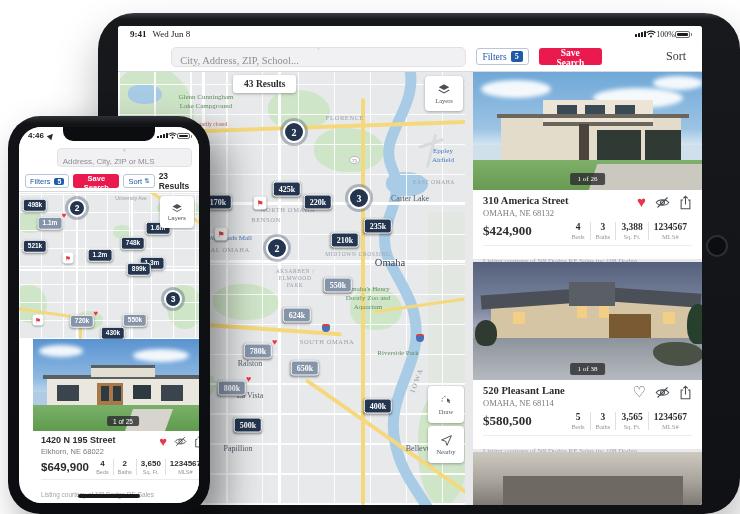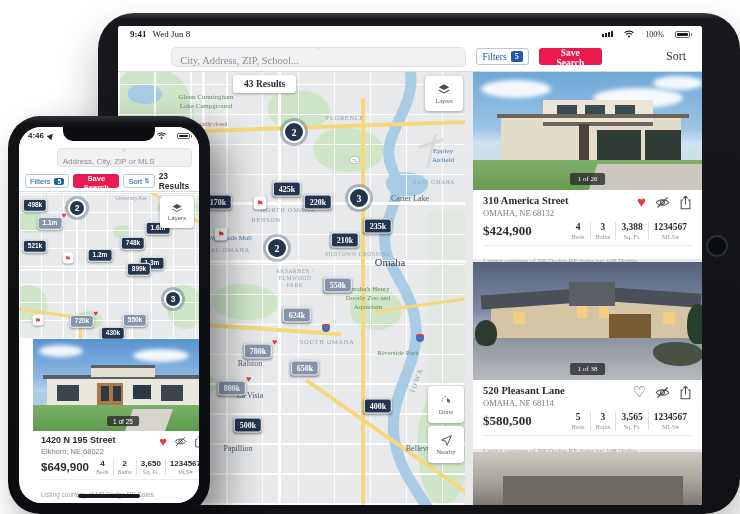--- a/index.html
+++ b/index.html
@@ -22,21 +22,21 @@
     background:#fff; border-radius:22px; overflow:hidden; }
   .notch { position:absolute; left:50%; top:11px; transform:translateX(-50%);
     width:92px; height:14px; background:#0c0d10; border-radius:0 0 10px 10px; z-index:9; }
 
   
   .statusbar { display:flex; align-items:center; padding:0 12px; color:#1c1c1e; background:#fff; }
   .ipad-screen .statusbar { height:16px; font-size:9px; }
   .iphone-screen .statusbar { height:17px; font-size:8px; padding:0 9px; }
   .sb-time { font-weight:bold; }
   .sb-date { margin-left:6px; }
-  .sb-right { margin-left:auto; display:flex; align-items:center; gap:11px; }
+  .sb-right { margin-left:auto; display:flex; align-items:center; gap:0; }
   .sigbars { display:flex; align-items:flex-end; gap:1px; }
   .sigbars i { display:block; width:2px; background:#1c1c1e; border-radius:.5px; }
   .batt { position:relative; width:15px; height:7px; border:1px solid #6a6a6e; border-radius:2px; }
   .batt i { position:absolute; left:1px; top:1px; bottom:1px; width:11px; background:#1c1c1e; border-radius:1px; }
   .batt em { position:absolute; right:-3px; top:1.5px; width:1.5px; height:3px; background:#6a6a6e; border-radius:0 1px 1px 0; }
   .bpct { font-size:8px; }
   .locarrow { width:0; height:0; border-left:3px solid transparent; border-right:3px solid transparent;
     border-bottom:6px solid #2c2c2e; transform:rotate(40deg); display:inline-block; margin-left:4px; }
 
   

